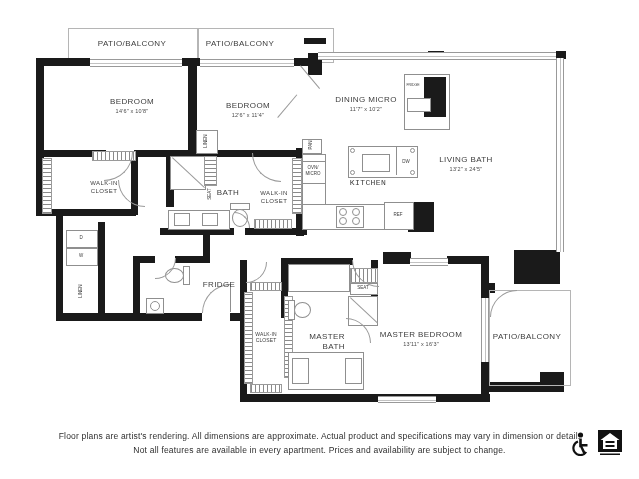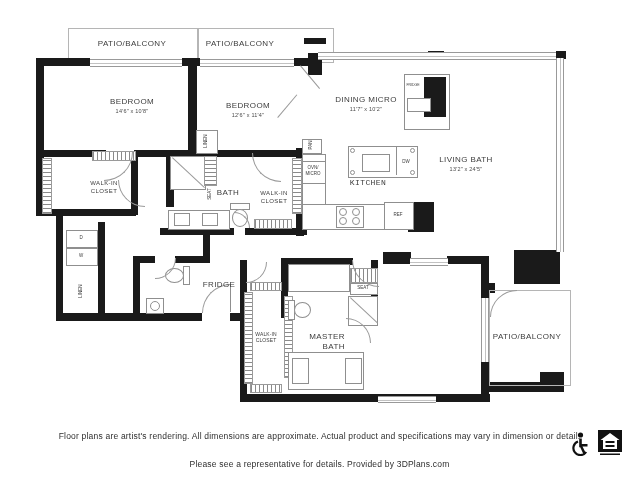--- a/index.html
+++ b/index.html
@@ -220,26 +220,30 @@
     <span>FRIDGE</span>
   </div>
   <div class="lbl xxs" style="left:266px;top:337px;">
     <div>WALK-IN</div>
     <div>CLOSET</div>
   </div>
   <div class="lbl" style="left:327px;top:342px;text-align:right;">
     <div>MASTER</div>
     <div>BATH</div>
   </div>
+  <div class="lbl" style="left:421px;top:339px;">
+    <div>MASTER BEDROOM</div>
+    <div class="dims">13'11" x 16'3"</div>
+  </div>
   <div class="lbl" style="left:527px;top:337px;">
     <span>PATIO/BALCONY</span>
   </div>
 
   <div class="footer-line" style="top:431px;">Floor plans are artist's rendering. All dimensions are approximate. Actual product and specifications may vary in dimension or detail.</div>
-  <div class="footer-line" style="top:459px;">Please see a representative for details. Provided by 3DPlans.com</div>
+  <div class="footer-line" style="top:445px;">Not all features are available in every apartment. Prices and availability are subject to change.</div>
 
   <div class="abs" style="left:572px;top:432px;width:20px;height:24px;">
     <svg width="20" height="24" viewBox="0 0 20 24">
       <circle cx="8.5" cy="3" r="2.6" fill="#111"></circle>
       <path d="M7.2 6.5 L9.8 6.5 L9.8 12 L15.5 12 L15.5 14.4 L10.5 14.4 L14 21.5 L11.6 22.6 L8.2 15.2 L7.2 15.2 Z" fill="#111"></path>
       <path d="M6 9.5 a7 7 0 1 0 8.2 10.5" stroke="#111" stroke-width="2.2" fill="none"></path>
     </svg>
   </div>
   <div class="abs" style="left:598px;top:430px;width:24px;height:26px;">
     <svg width="24" height="26" viewBox="0 0 24 26">

